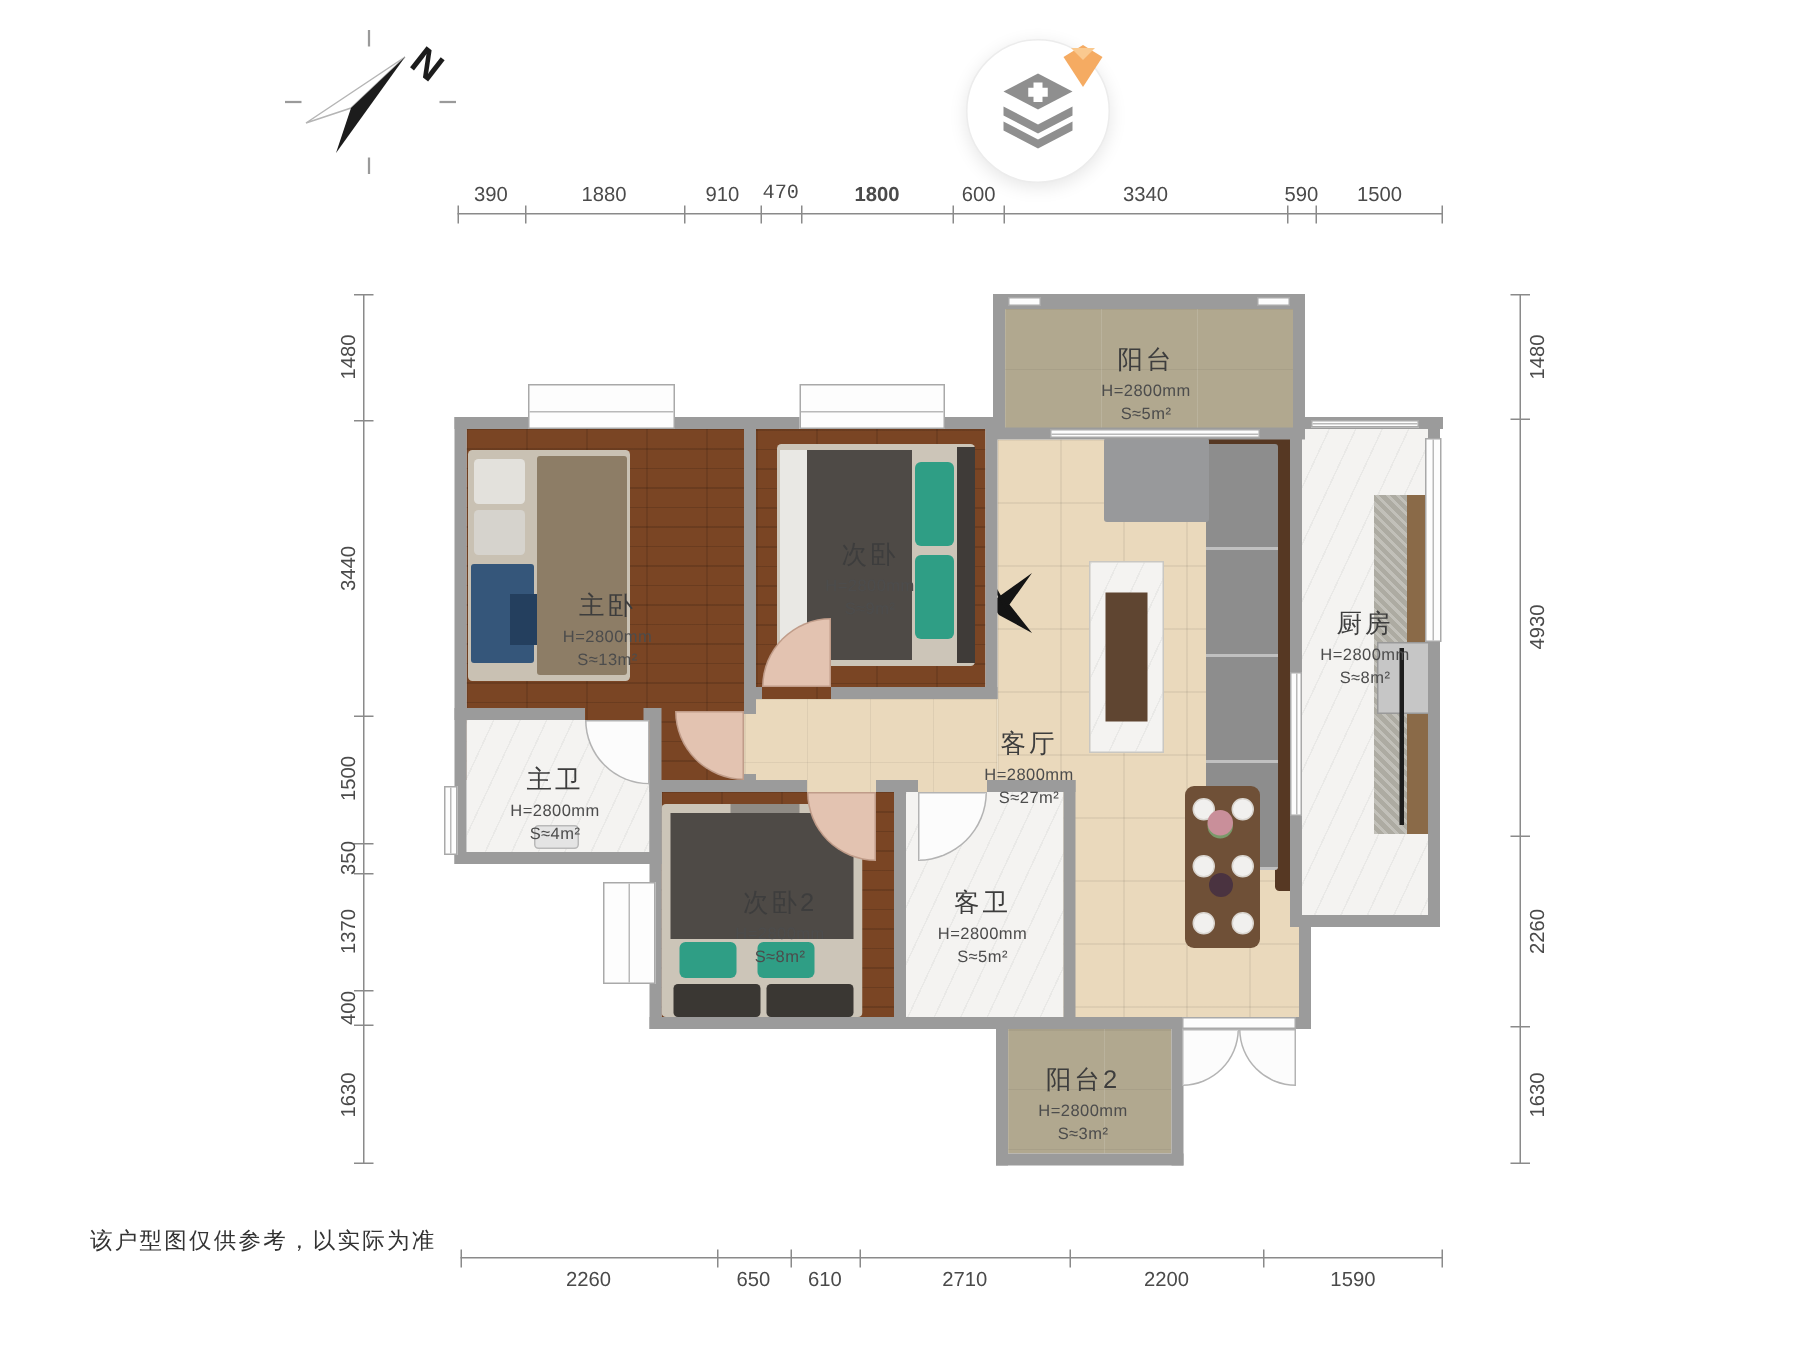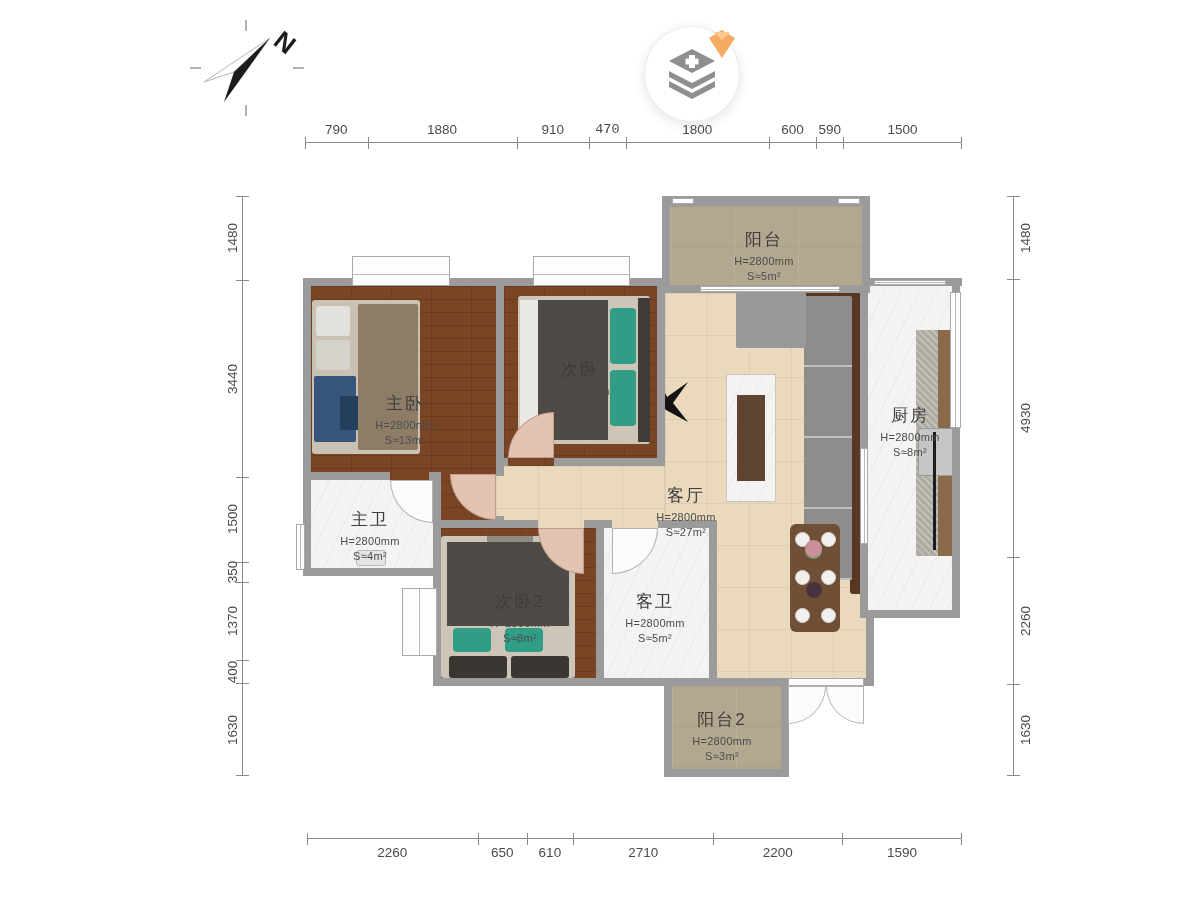--- a/index.html
+++ b/index.html
@@ -90,36 +90,39 @@
       <polygon points="5,35 28,47 51,35 51,41 28,53 5,41" fill="#8f8f8f"></polygon>
     </svg>
   </div>
   <svg id="diamond-badge" width="32" height="32" viewBox="0 0 32 32">
     <polygon points="16,2 29,10 16,30 3,10" fill="#f5ab62"></polygon>
     <polygon points="8,4 24,4 16,12" fill="#fac98f"></polygon>
   </svg>
 
   <div class="dim dim-h dim-top" style="left:305px;top:120px;width:657px;height:30px;">
       <div class="seg" style="flex: 790 790 0px;">
-        <span class="dlabel">790</span>
+        <span class="dlabel">390</span>
       </div>
       <div class="seg" style="flex: 1880 1880 0px;">
         <span class="dlabel">1880</span>
       </div>
       <div class="seg" style="flex: 910 910 0px;">
         <span class="dlabel">910</span>
       </div>
       <div class="seg" style="flex: 470 470 0px; font-family: Liberation Mono, monospace;">
         <span class="dlabel">470</span>
       </div>
-      <div class="seg" style="flex: 1800 1800 0px;">
+      <div class="seg" style="flex: 1800 1800 0px; font-weight: bold;">
         <span class="dlabel">1800</span>
       </div>
       <div class="seg" style="flex: 600 600 0px;">
         <span class="dlabel">600</span>
+      </div>
+      <div class="seg" style="flex: 3340 3340 0px;">
+        <span class="dlabel">3340</span>
       </div>
       <div class="seg" style="flex: 340 340 0px;">
         <span class="dlabel">590</span>
       </div>
       <div class="seg" style="flex: 1500 1500 0px;">
         <span class="dlabel">1500</span>
       </div>
     </div>
   <div class="dim dim-h dim-bottom" style="left:307px;top:832px;width:655px;height:32px;">
       <div class="seg" style="flex: 2260 2260 0px;">
@@ -350,13 +353,14 @@
     <div class="rname">客卫</div>
     <div class="rsub">H=2800mm</div>
     <div class="rsub">S≈5m²</div>
   </div>
   <div class="room-label" style="left:722px;top:708px;">
     <div class="rname">阳台2</div>
     <div class="rsub">H=2800mm</div>
     <div class="rsub">S≈3m²</div>
   </div>
 
+  <div id="disclaimer">该户型图仅供参考，以实际为准</div>
 </div>
 
 </body></html>

